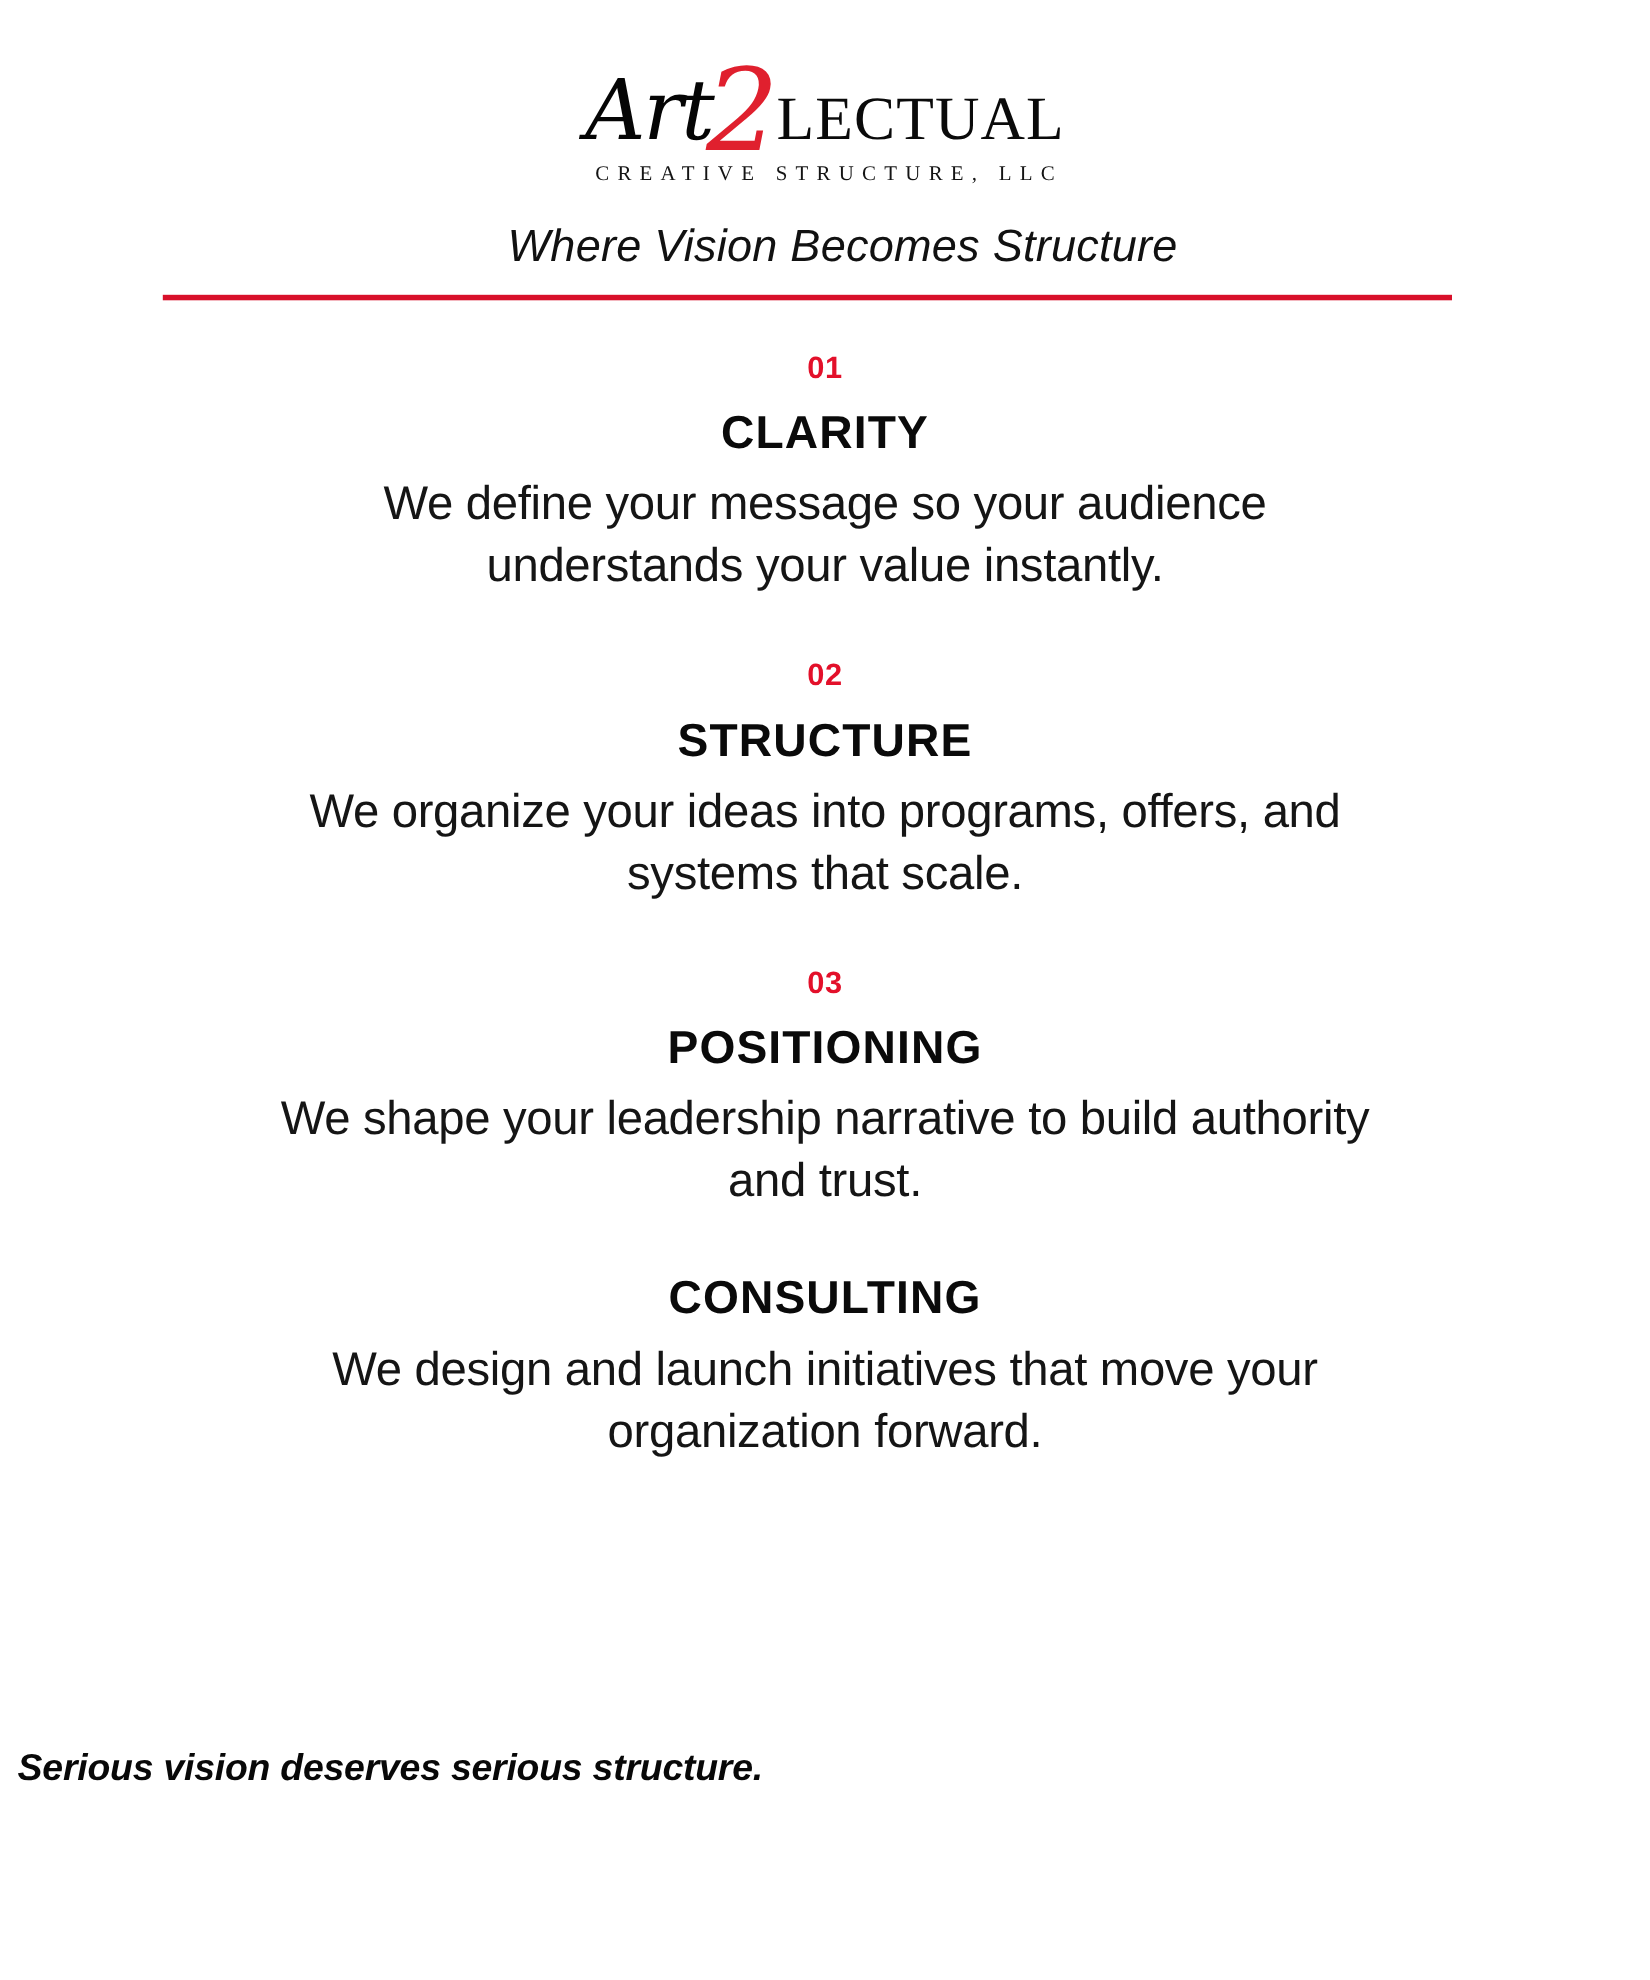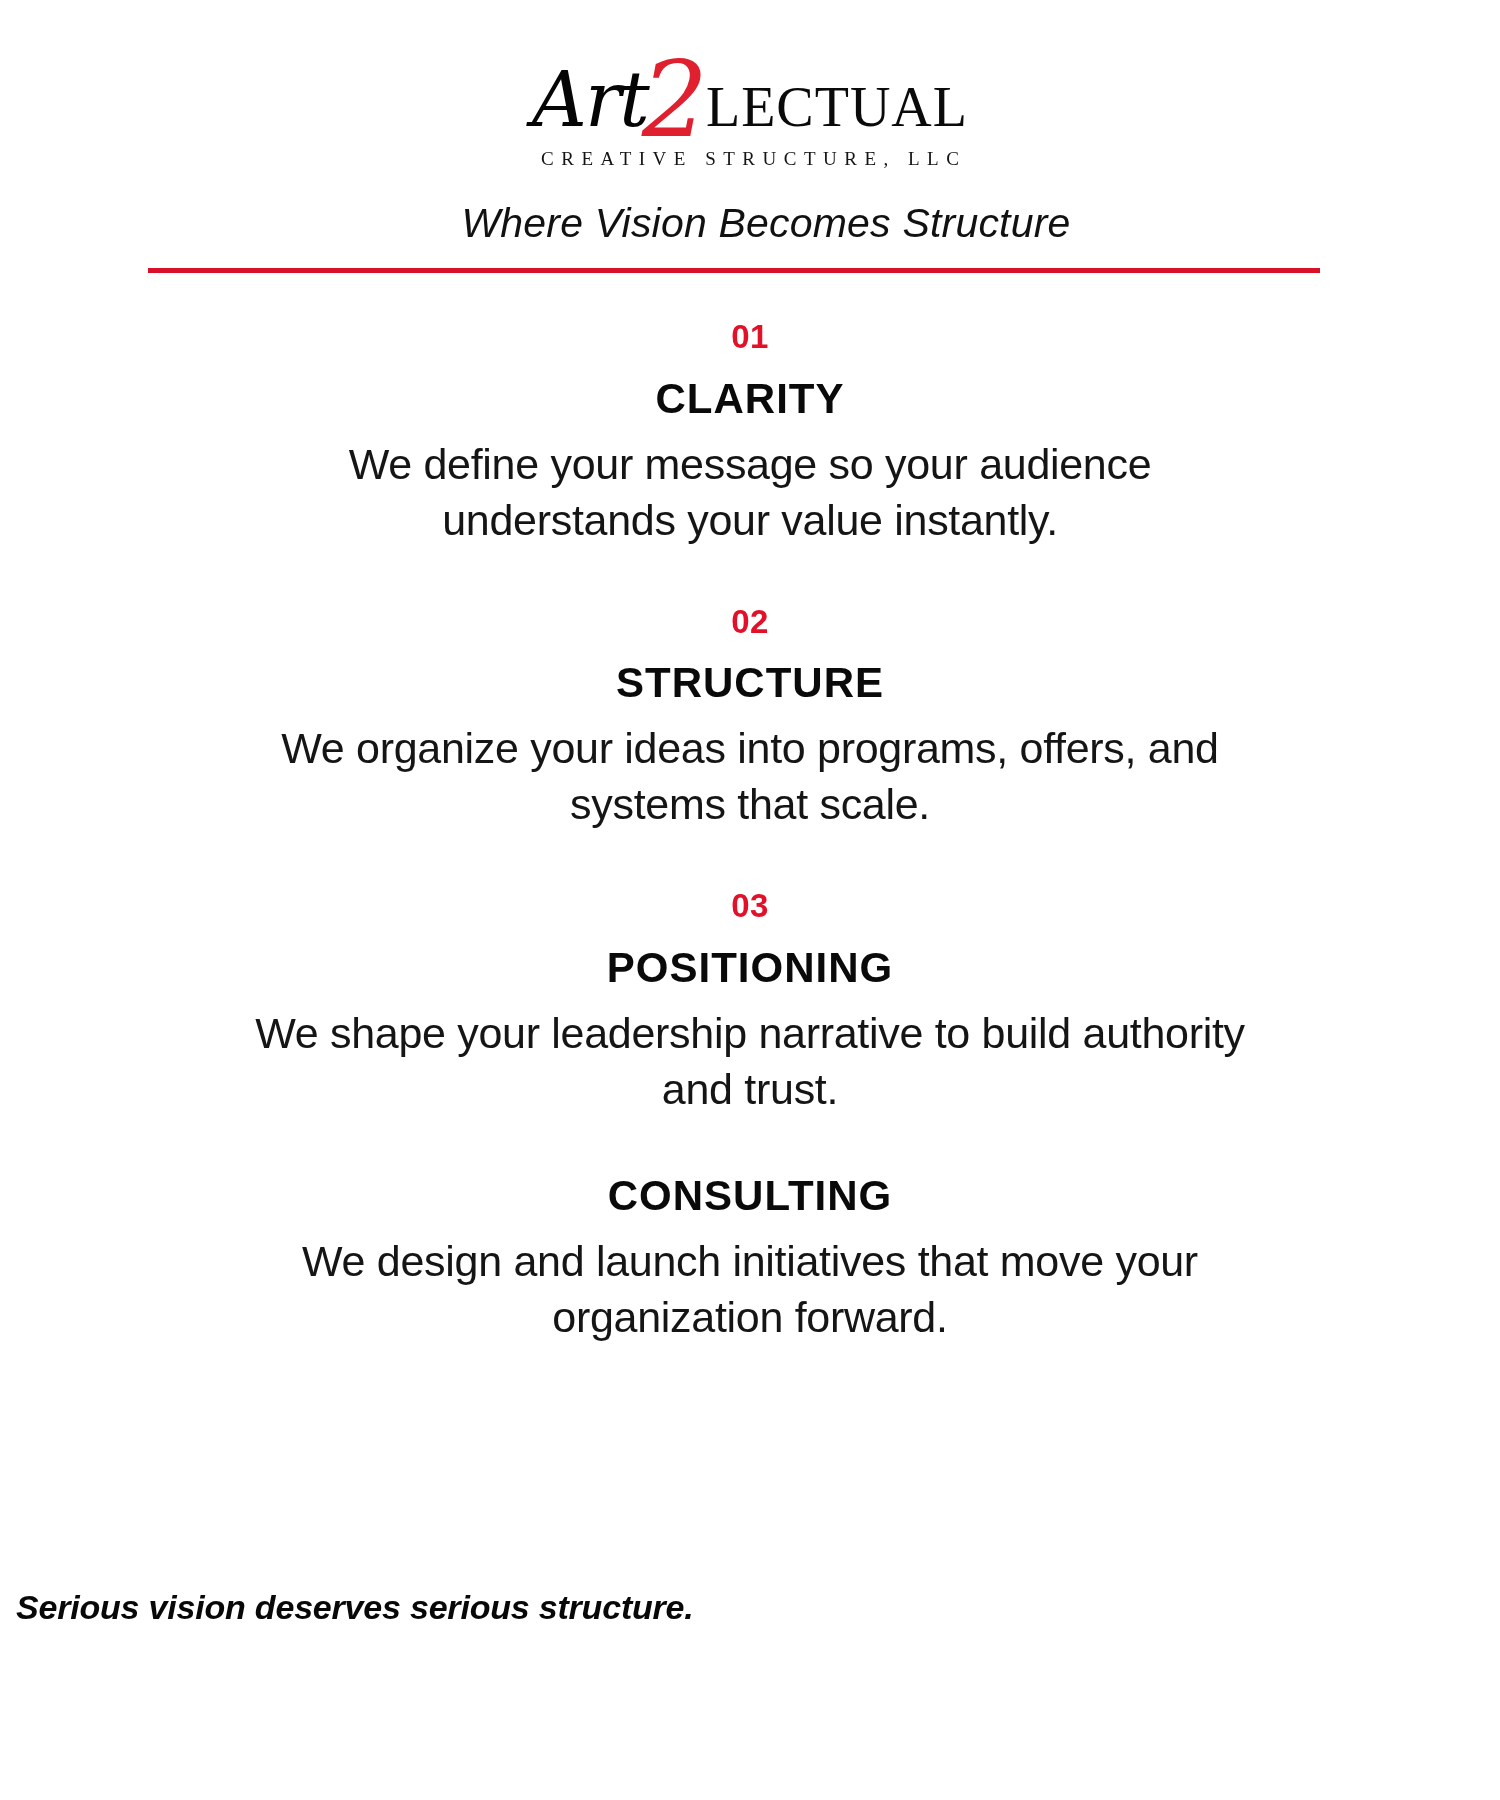--- a/index.html
+++ b/index.html
@@ -108,21 +108,21 @@
   }
   .step {
     width: 1500px;
     text-align: center;
     margin-bottom: 56px;
   }
   .step-number {
     display: block;
     font-family: "Liberation Sans", sans-serif;
     font-weight: bold;
-    font-size: 33px;
+    font-size: 28px;
     line-height: 1.05;
     color: #E3102A;
     letter-spacing: 0.5px;
   }
   .step-title {
     display: block;
     margin-top: 22px;
     font-family: "Liberation Sans", sans-serif;
     font-weight: bold;
     font-size: 42px;

